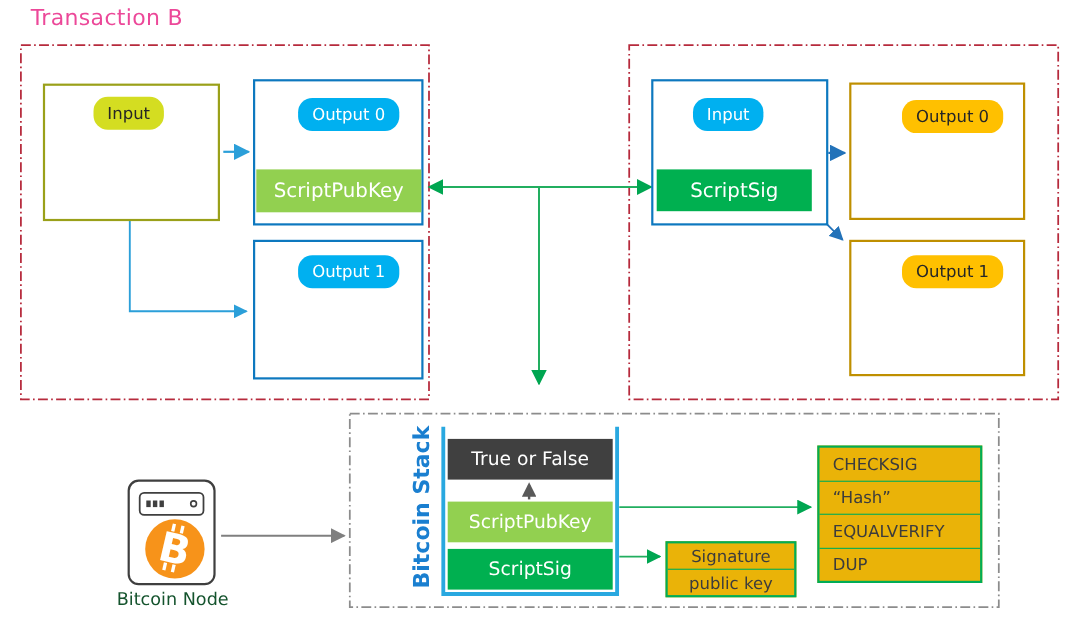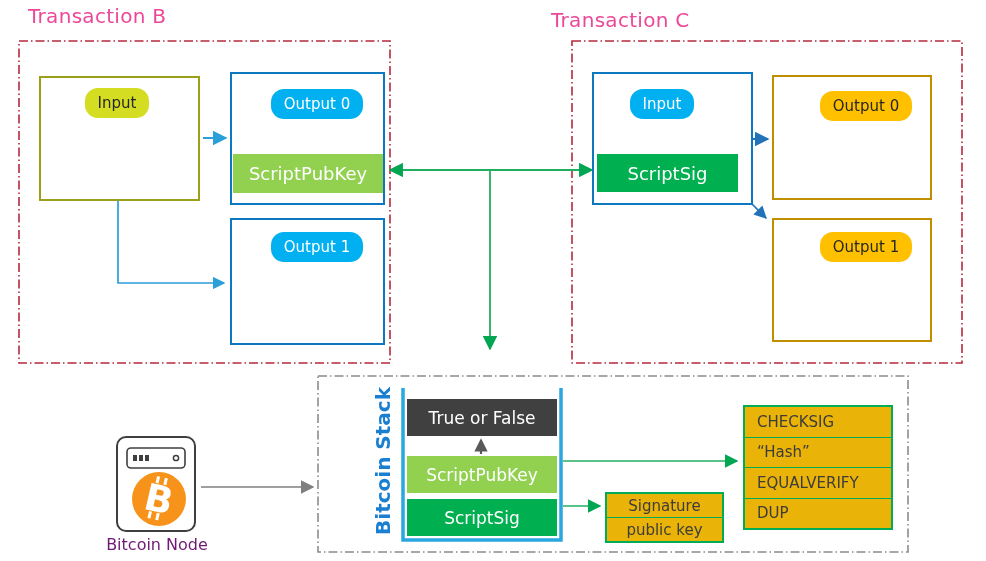--- a/index.html
+++ b/index.html
@@ -28,21 +28,21 @@
     width:158px;height:28px;display:flex;align-items:center;justify-content:center;
   }
   .gtable{border:2px solid #00ad56;display:flex;flex-direction:column;background:#eab308;}
   .gtable .row{
     flex:1;display:flex;align-items:center;
     font-size:15px;color:#3c3c3c;border-top:1.5px solid #00ad56;
   }
   .gtable .row:first-child{border-top:none;}
   .gtable.ops .row{padding-left:12px;}
   .gtable.sig .row{justify-content:center;}
-  .node-label{font-size:16px;color:#701a75;text-align:center;}
+  .node-label{font-size:16px;color:#14532d;text-align:center;}
 </style>
 </head>
 <body>
 
 <div class="stage">
 
   <svg class="layer">
     <defs>
       <marker id="ab" viewBox="0 0 10 10" refX="9" refY="5" markerWidth="7.5" markerHeight="7.5" orient="auto">
           <path d="M0,0 L10,5 L0,10 z" fill="#2b9fd9"></path>
@@ -104,21 +104,20 @@
   <div class="abs outline-box olive" style="left:39px;top:76px;width:161px;height:125px;"></div>
   <div class="abs chip dark" style="left:85px;top:88px;width:64px;height:30px;background:#d4dd21;">Input</div>
 
   <div class="abs outline-box" style="left:230px;top:72px;width:155px;height:133px;"></div>
   <div class="abs chip" style="left:271px;top:89px;width:92px;height:30px;background:#00b0f0;">Output 0</div>
   <div class="abs bigchip" style="left:233px;top:154px;width:150px;height:39px;background:#92d050;">ScriptPubKey</div>
 
   <div class="abs outline-box" style="left:230px;top:218px;width:155px;height:127px;"></div>
   <div class="abs chip" style="left:271px;top:232px;width:92px;height:30px;background:#00b0f0;">Output 1</div>
 
-  <div class="abs tx-title" style="left:551px;top:8px;">Transaction C</div>
 
   <div class="abs outline-box" style="left:592px;top:72px;width:161px;height:133px;"></div>
   <div class="abs chip" style="left:630px;top:89px;width:64px;height:30px;background:#00b0f0;">Input</div>
   <div class="abs bigchip" style="left:597px;top:154px;width:141px;height:38px;background:#00b050;">ScriptSig</div>
 
   <div class="abs outline-box ochre" style="left:772px;top:75px;width:160px;height:125px;"></div>
   <div class="abs chip dark" style="left:820px;top:91px;width:92px;height:30px;background:#ffc000;">Output 0</div>
 
   <div class="abs outline-box ochre" style="left:772px;top:218px;width:160px;height:124px;"></div>
   <div class="abs chip dark" style="left:820px;top:232px;width:92px;height:30px;background:#ffc000;">Output 1</div>

